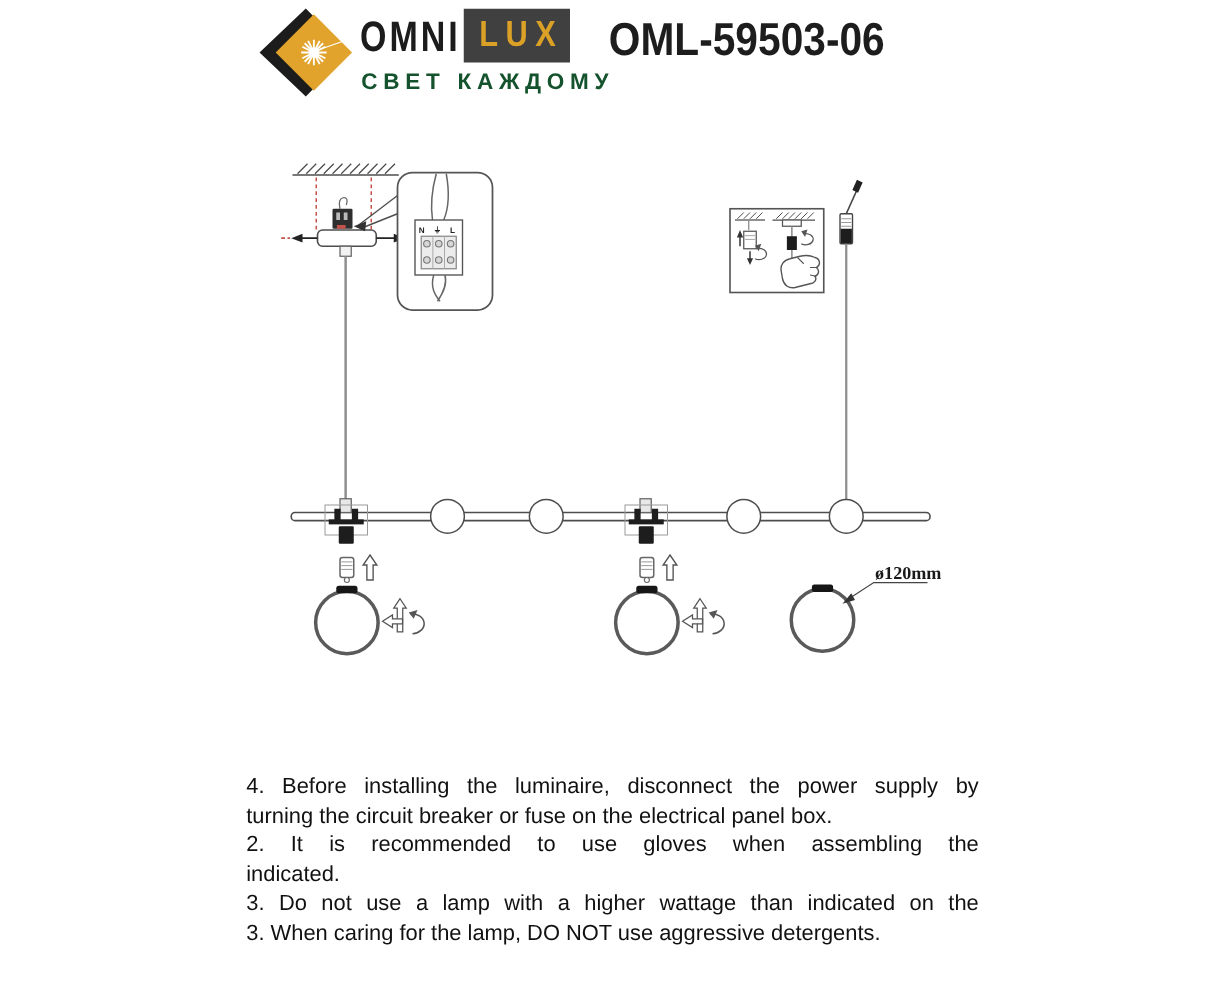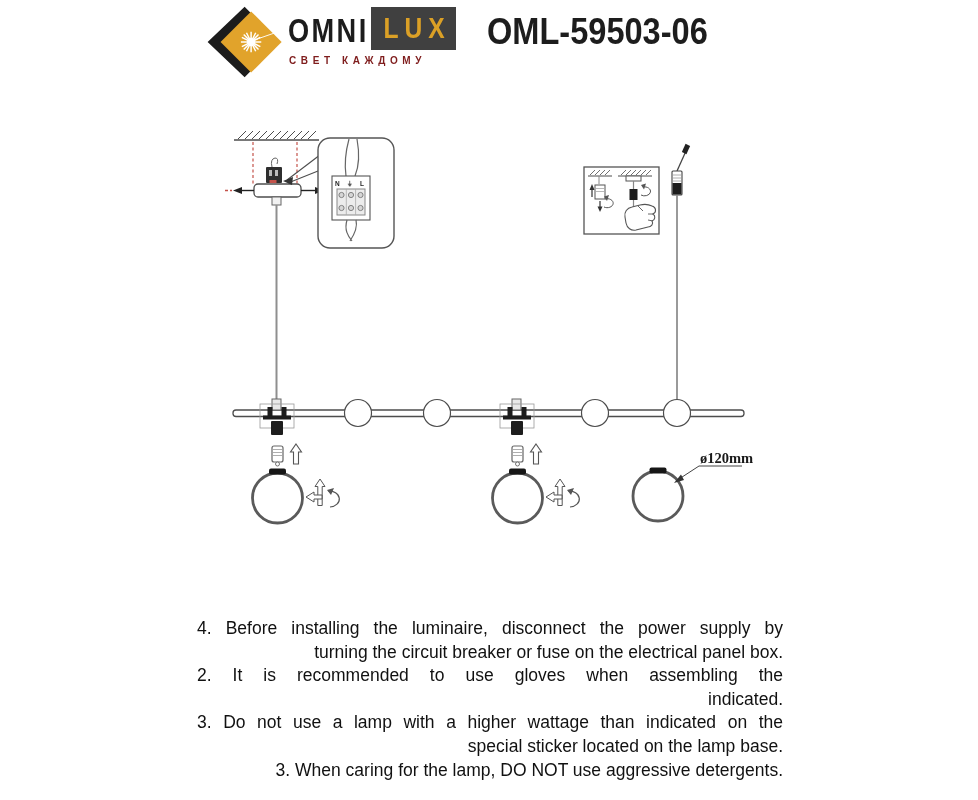--- a/index.html
+++ b/index.html
@@ -8,33 +8,33 @@
   .abs{position:absolute;}
 
   
   #logo-icon{left:196px;top:5px;width:88px;height:74px;}
   #brand-omni{left:288px;top:11px;font-size:34px;font-weight:700;letter-spacing:3px;
               color:#1c1c1c;transform:scaleX(.8);transform-origin:left top;white-space:nowrap;}
   #brand-lux-box{left:371px;top:7px;width:85px;height:43px;background:#404040;
                  display:flex;align-items:center;justify-content:center;}
   #brand-lux-box span{color:#dba026;font-size:29px;font-weight:700;letter-spacing:7px;
                       transform:scaleX(.85);white-space:nowrap;text-indent:7px;}
-  #brand-tagline{left:289px;top:55px;font-size:10px;font-weight:700;letter-spacing:4.6px;
-                 color:#7f1d1d;white-space:nowrap;}
+  #brand-tagline{left:289px;top:55px;font-size:18px;font-weight:700;letter-spacing:4.6px;
+                 color:#14532d;white-space:nowrap;}
   #model-number{left:487px;top:11px;font-size:37px;font-weight:700;color:#1d1d1d;
                 transform:scaleX(.88);transform-origin:left top;white-space:nowrap;}
 
   
   #diagram-svg{left:0;top:0;width:978px;height:800px;}
 
   
   #instructions{left:197px;top:617px;width:586px;font-size:17.5px;line-height:23.6px;color:#111;}
   .jline{text-align:justify;height:23.6px;overflow:hidden;}
   .jline::after{content:"";display:inline-block;width:100%;}
-  .pline{text-align:right;height:23.6px;overflow:hidden;}
+  .pline{text-align:left;height:23.6px;overflow:hidden;}
 </style>
 </head>
 <body>
 
 <div class="abs" id="logo-icon">
   <svg width="88" height="74" viewBox="0 0 90 80">
     <polygon points="50,2 10,40 50,78 62,66 36,40 62,14" fill="#1c1c1c"></polygon>
     <polygon points="57,7 90,40 57,73 24,40" fill="#e1a32b"></polygon>
     <g stroke="#ffffff" stroke-width="1.6">
       <line x1="57" y1="29" x2="57" y2="51"></line>
@@ -186,15 +186,14 @@
     <text x="700" y="463" font-size="14.5" font-weight="bold" fill="#1a1a1a" font-family="Liberation Serif, serif">ø120mm</text>
   </g>
 </svg>
 
 <div class="abs" id="instructions">
   <div class="jline">4. Before installing the luminaire, disconnect the power supply by</div>
   <div class="pline">turning the circuit breaker or fuse on the electrical panel box.</div>
   <div class="jline">2. It is recommended to use gloves when assembling the</div>
   <div class="pline">indicated.</div>
   <div class="jline">3. Do not use a lamp with a higher wattage than indicated on the</div>
-  <div class="pline">special sticker located on the lamp base.</div>
   <div class="pline">3. When caring for the lamp, DO NOT use aggressive detergents.</div>
 </div>
 
 </body></html>

